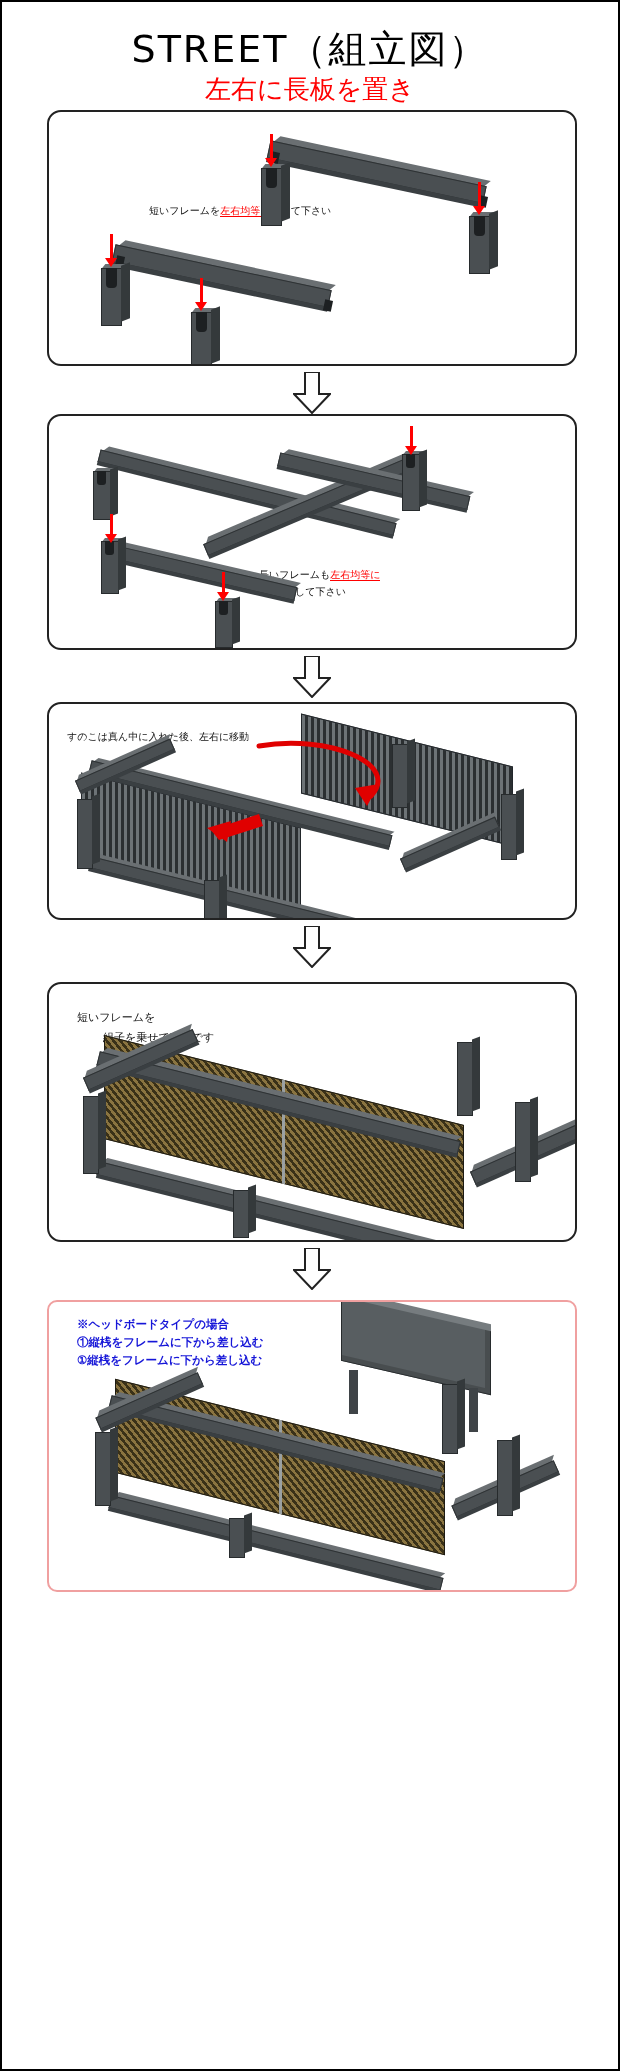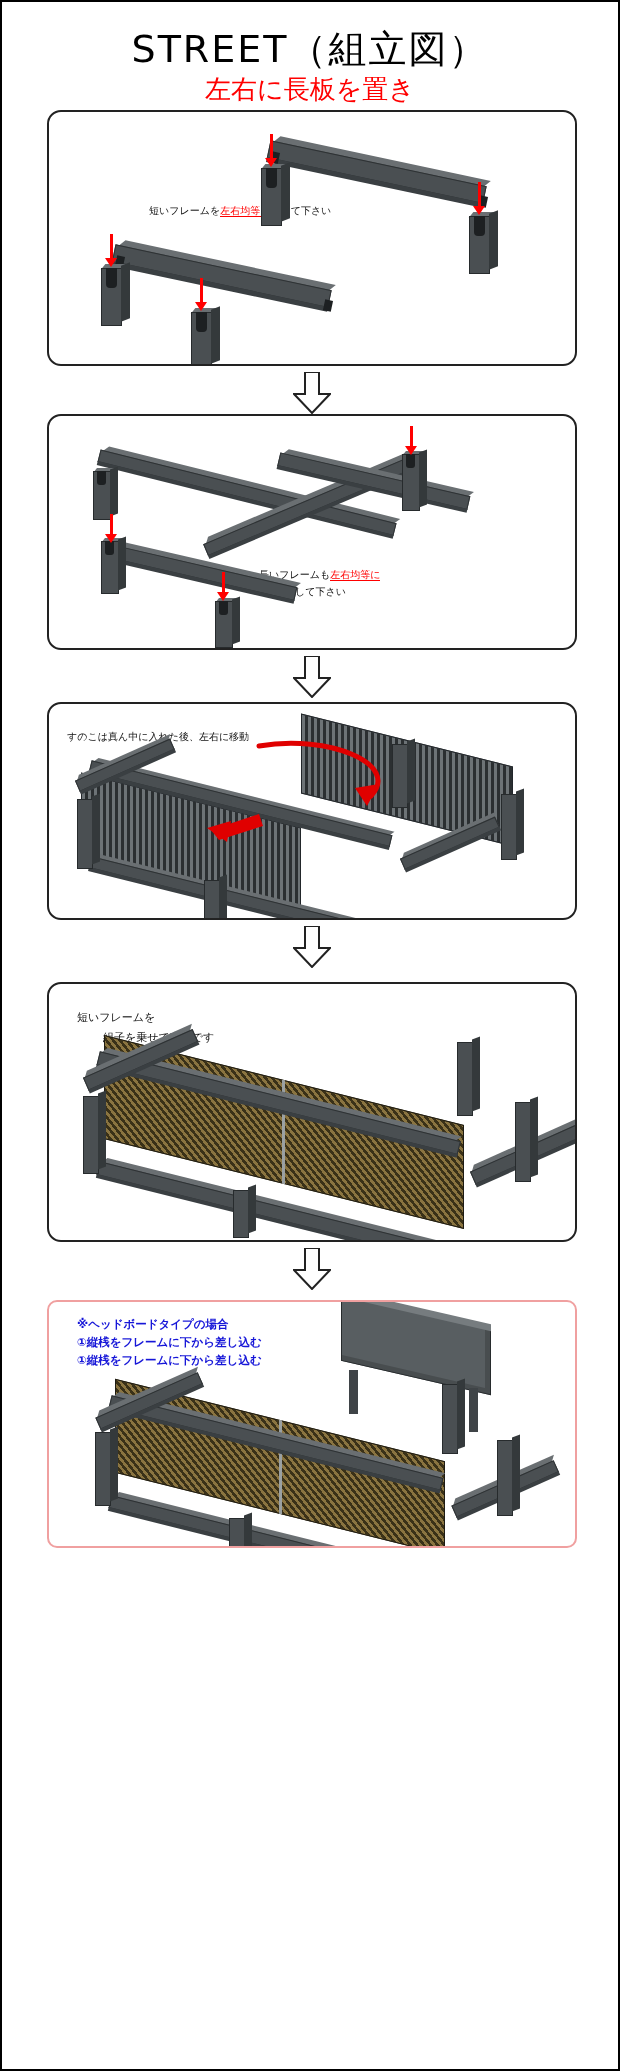--- a/index.html
+++ b/index.html
@@ -414,21 +414,21 @@
       <div class="ps" style="left:15px;top:-4px;width:8px;height:78px;transform:skewY(-22deg);"></div>
     </div>
   </div>
 
   <div class="flow-arrow" style="top:1246px;">
     <svg width="38" height="42" viewBox="0 0 38 42">
       <polygon points="12,0 26,0 26,22 37,22 19,41 1,22 12,22" fill="#ffffff" stroke="#222" stroke-width="2"></polygon>
     </svg>
   </div>
 
-  <div class="panel alt" style="left:45px;top:1298px;width:530px;height:248px;">
+  <div class="panel alt" style="left:45px;top:1298px;width:530px;height:292px;font-family:Liberation Serif, serif;">
 
     <div class="caption blue" style="left:28px;top:14px;">
       <span>※ヘッドボードタイプの場合</span><br>
       <span>①縦桟をフレームに下から差し込む</span><br>
       <span>①縦桟をフレームに下から差し込む</span>
     </div>
 
     <div class="part" style="left:292px;top:10px;width:150px;height:66px;
                 transform:skewY(13deg);
                 background:#585e61;border:1px solid #272b2d;box-sizing:border-box;

